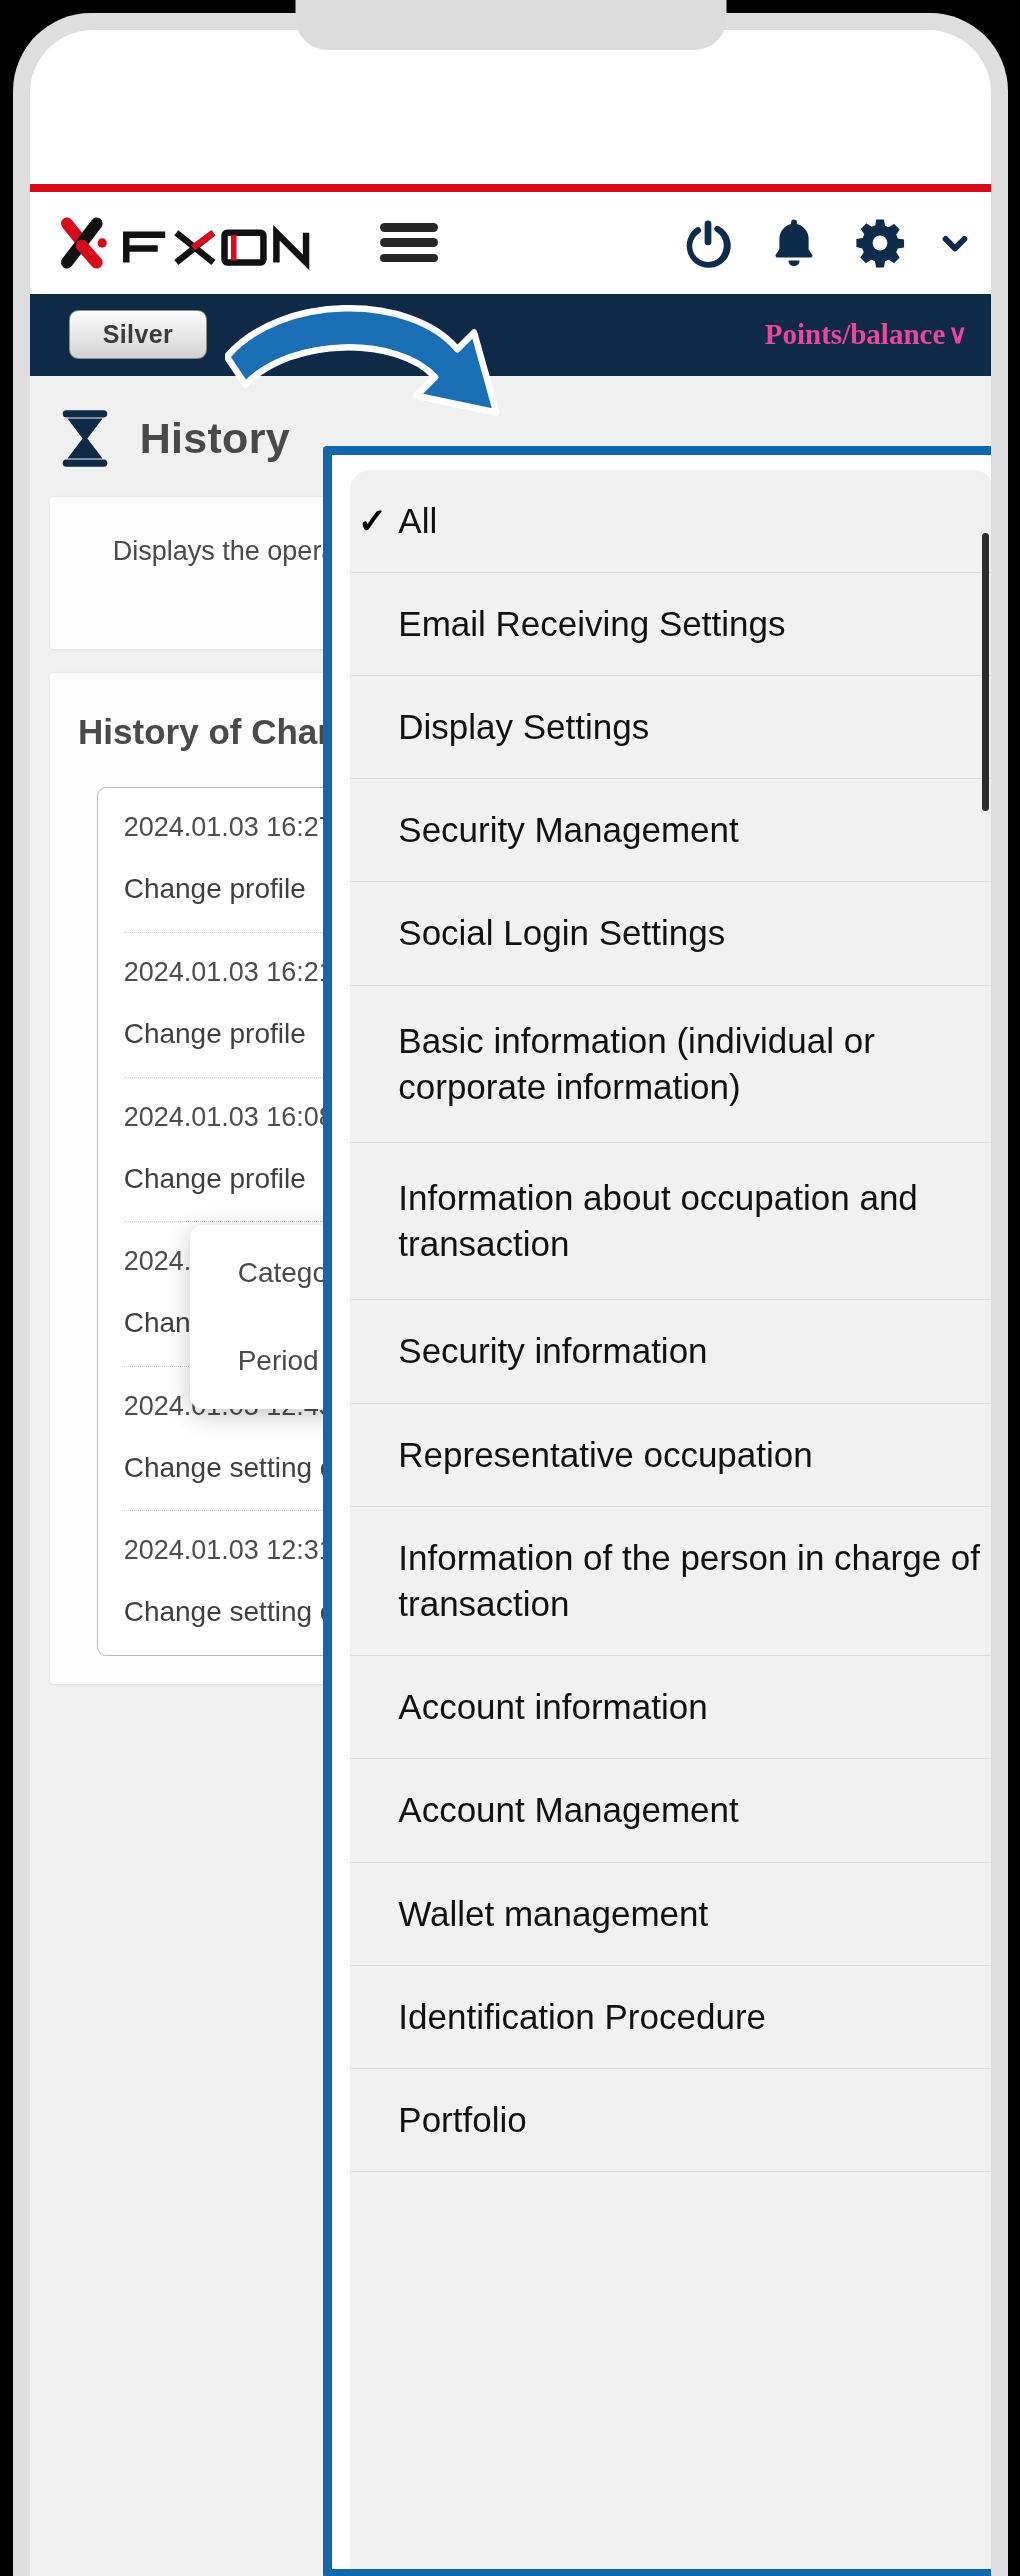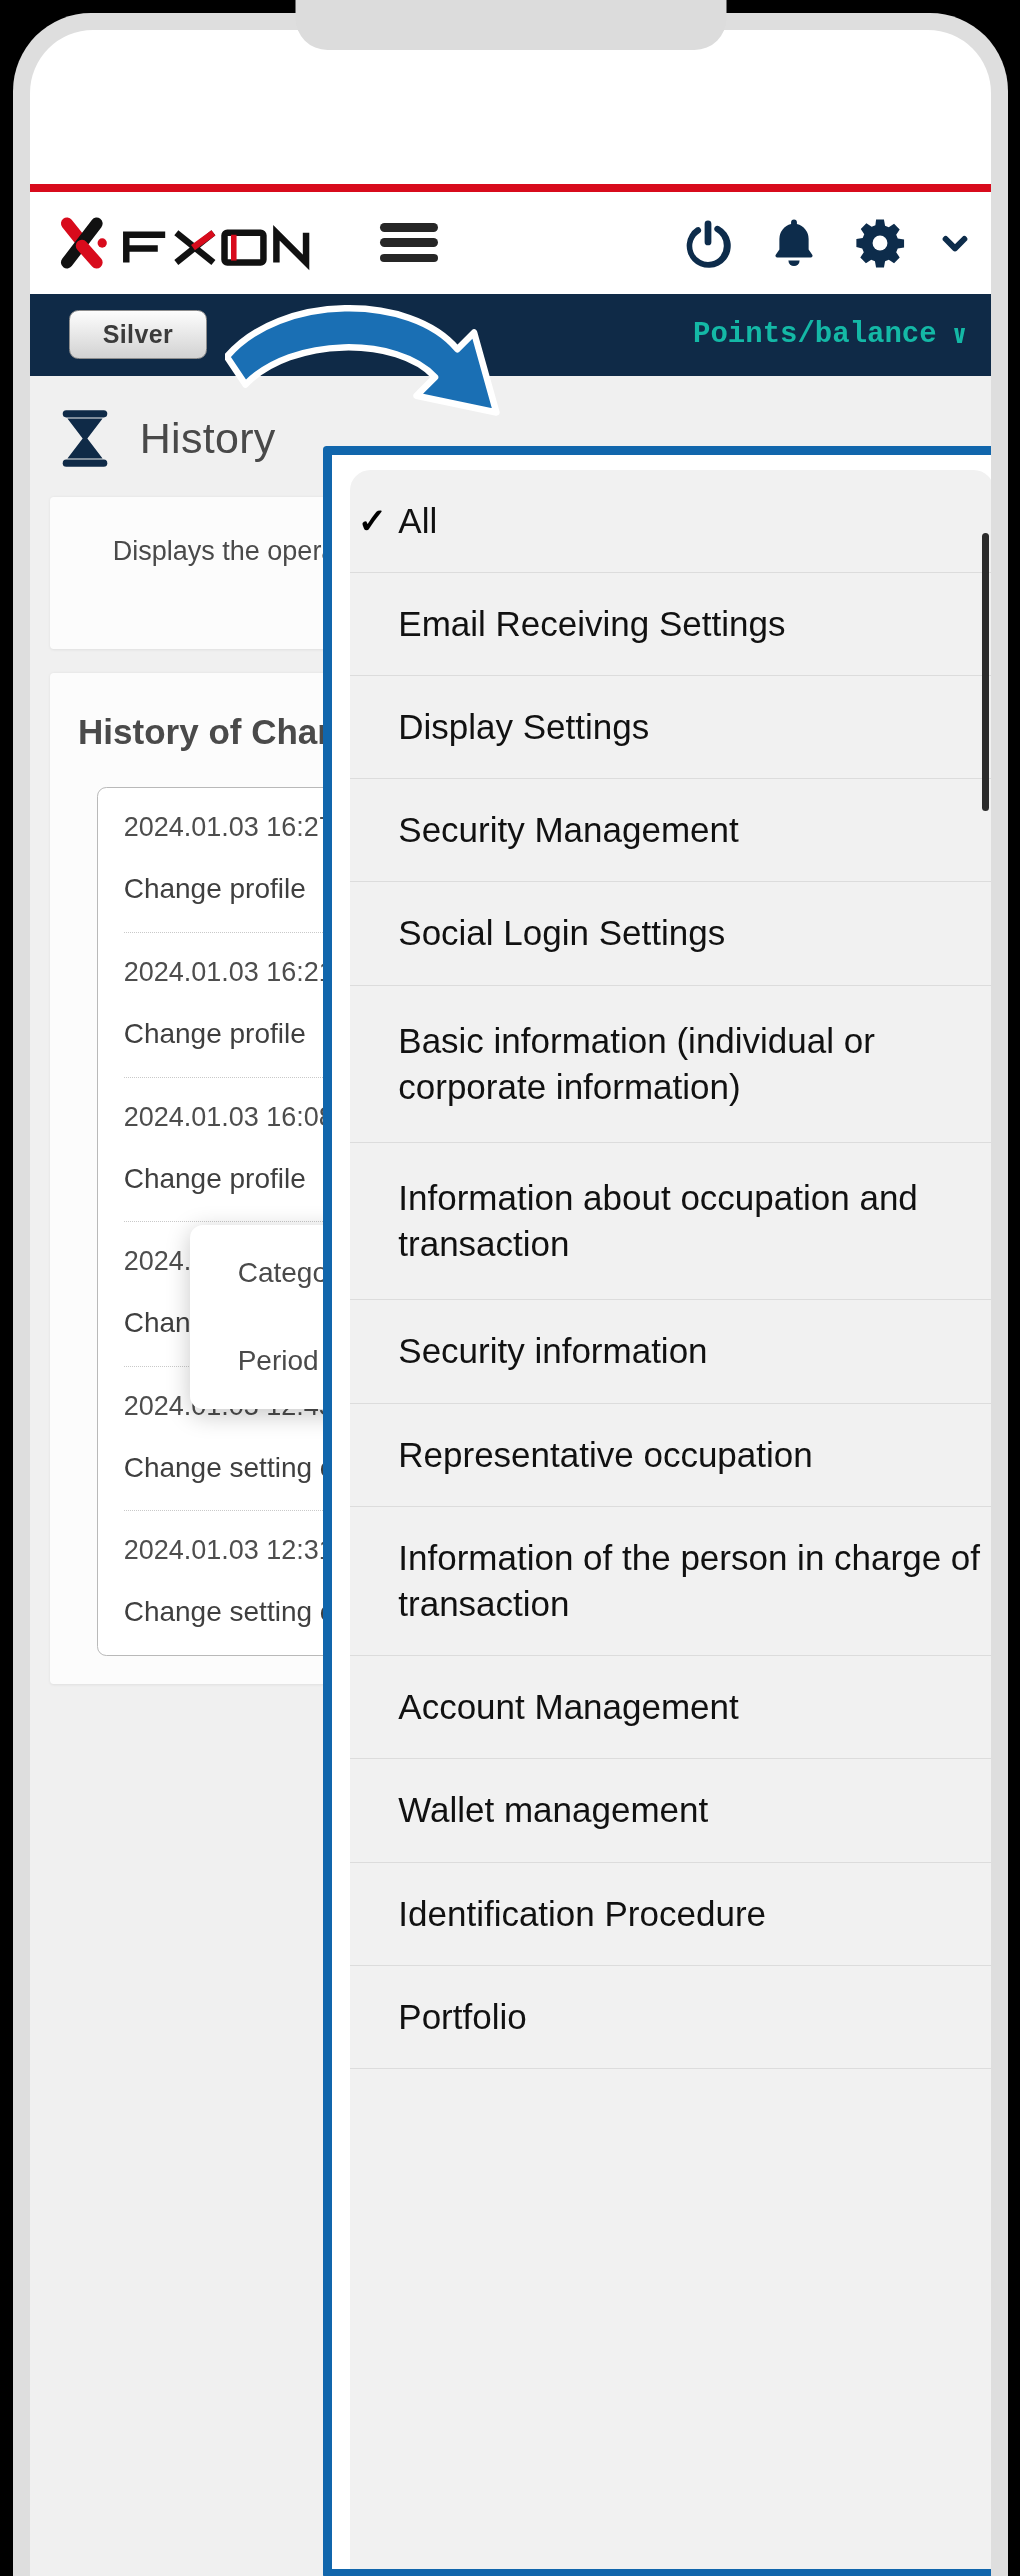--- a/index.html
+++ b/index.html
@@ -68,39 +68,39 @@
   #rank-badge{
     margin-left:39px;
     background:linear-gradient(#fdfdfd,#d2d2d2);
     border:0.9px solid #8d8d8d;border-radius:9.3px;
     padding:9.3px 33px;
     font-size:25px;font-weight:700;color:#3b3b3b;
     letter-spacing:0.4px;cursor:pointer;
     font-family:"Liberation Sans Narrow","Liberation Sans",sans-serif;
   }
   #points-balance{
-    margin-left:auto;margin-right:24px;display:flex;align-items:center;gap:15px;
-    color:#14b8a6;font-size:29px;font-weight:700;cursor:pointer;
-    font-family:Liberation Mono, monospace;
+    margin-left:auto;margin-right:24px;display:flex;align-items:center;gap:3px;
+    color:#ec4899;font-size:29px;font-weight:700;cursor:pointer;
+    font-family:Liberation Serif, serif;
   }
   #points-balance .chev{font-size:26px;font-weight:700;}
 
   
   #page-body{
     position:absolute;left:0;right:0;top:346px;bottom:0;
     background:#f0f0f0;overflow:hidden;
   }
   #page-title-row{
     display:flex;align-items:center;gap:26px;
     padding:32px 0 28px 26px;
   }
   #hourglass{width:58px;height:61px;display:block;}
   #hourglass svg{display:block;width:100%;height:100%;fill:#0f2a47;}
   #page-title{
-    font-size:43px;font-weight:400;color:#494949;letter-spacing:0.3px;
+    font-size:43px;font-weight:700;color:#494949;letter-spacing:0.3px;
   }
   .card{
     background:#fcfcfc;margin:0 20.4px;border-radius:3.7px;
     box-shadow:0 0.9px 2.8px rgba(0,0,0,.07);
   }
   #intro-card{padding:33px 26px 32px;}
   #intro-card p{
     margin:0;text-align:center;font-size:27px;line-height:1.62;color:#4a4a4a;
   }
   #section-card{margin-top:24px;padding:35px 28px 28px;}
@@ -328,20 +328,23 @@
           <div class="menu-item">
             <span>Security information</span>
           </div>
           <div class="menu-item">
             <span>Representative occupation</span>
           </div>
           <div class="menu-item">
             <span>Information of the person in charge of transaction</span>
           </div>
           <div class="menu-item">
+            <span>Account information</span>
+          </div>
+          <div class="menu-item">
             <span>Account Management</span>
           </div>
           <div class="menu-item">
             <span>Wallet management</span>
           </div>
           <div class="menu-item">
             <span>Identification Procedure</span>
           </div>
           <div class="menu-item">
             <span>Portfolio</span>

